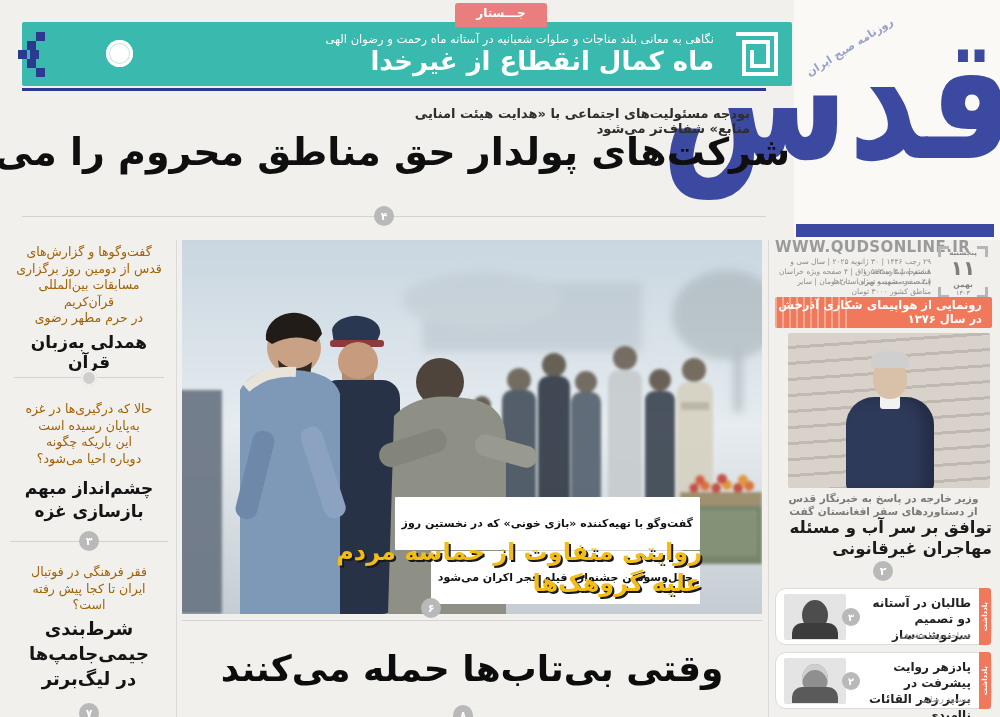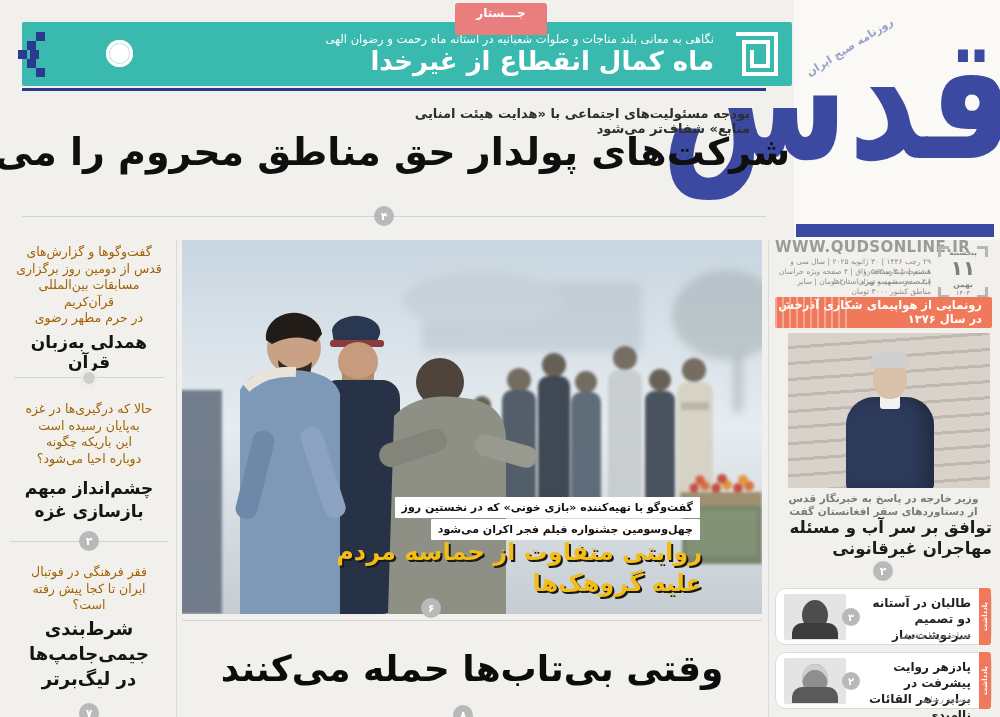--- a/index.html
+++ b/index.html
@@ -8,21 +8,21 @@
         overflow:hidden;direction:rtl;font-family:"DejaVu Sans","Liberation Sans",sans-serif;color:#111}
   .abs{position:absolute}
   .pre{white-space:pre-line}
   .hline{position:absolute;height:1px;background:#d3d3d3}
   .vline{position:absolute;width:1px;background:#dadada}
   .badge{position:absolute;width:20px;height:20px;border-radius:50%;background:#b9b9b9;color:#fff;
          font-size:11px;font-weight:bold;display:flex;align-items:center;justify-content:center;z-index:6}
 
   
   #banner{left:22px;top:22px;width:770px;height:64px;background:#3ab9ae;border-radius:2px}
-  #banner-tab{left:455px;top:3px;width:92px;height:32px;background:#ea7e7f;color:#fff;font-size:12px;
+  #banner-tab{left:455px;top:3px;width:92px;height:24px;background:#ea7e7f;color:#fff;font-size:12px;
               font-weight:bold;text-align:center;line-height:20px;border-radius:3px 3px 0 0;z-index:3}
   #banner-kicker{position:absolute;right:78px;top:10px;color:#fff;font-size:11.5px;letter-spacing:0}
   #banner-title{position:absolute;right:78px;top:24px;color:#fff;font-size:26px;font-weight:bold}
   #emblem{position:absolute;left:84px;top:18px;width:27px;height:27px;border-radius:50%;background:#fff;
           box-shadow:inset 0 0 0 3px #fff, inset 0 0 0 4px #bfe7e2}
   #kufic{position:absolute;right:10px;top:6px}
   #pixel-arrow{position:absolute;left:-4px;top:8px}
   #blue-rule{left:22px;top:88px;width:744px;height:3px;background:#2b3990}
 
   
@@ -92,21 +92,21 @@
   .lc{left:8px;width:162px;text-align:center;position:absolute}
   .lc-kicker{font-size:12.5px;color:#a16207;line-height:16.5px}
   .lc-head{font-weight:bold;color:#141414}
   #orn-circle{left:81px;top:370px;width:16px;height:16px;border-radius:50%;background:#cecece;
       box-shadow:inset 0 0 0 2px #f2f0ec, inset 0 0 0 3px #cecece}
 
   
   #movie{left:182px;top:240px;width:580px;height:374px;overflow:hidden;background:#dde4e9}
   #movie-caption{position:absolute;right:62px;top:256px;text-align:right;z-index:4}
   #movie-caption span{display:inline-block;background:#fff;color:#111;font-size:11px;font-weight:bold;
-                      padding:4px 7px;line-height:13px;margin-top:1px;border-radius:1px}
+                      padding:20px 7px;line-height:13px;margin-top:1px;border-radius:1px}
   #movie-overlay{position:absolute;right:60px;top:297px;text-align:right;color:#f2bd16;font-size:24px;
                  font-weight:bold;line-height:31px;z-index:4;text-shadow:2px 2px 0 #181818}
 
   
   #bottom-kicker{left:182px;top:627px;width:580px;text-align:center;font-size:13.5px;color:#3f3f3f}
   #bottom-headline{left:182px;top:648px;width:580px;text-align:center;font-size:36px;font-weight:bold;color:#0c0c0c}
 </style>
 </head>
 <body>
 

